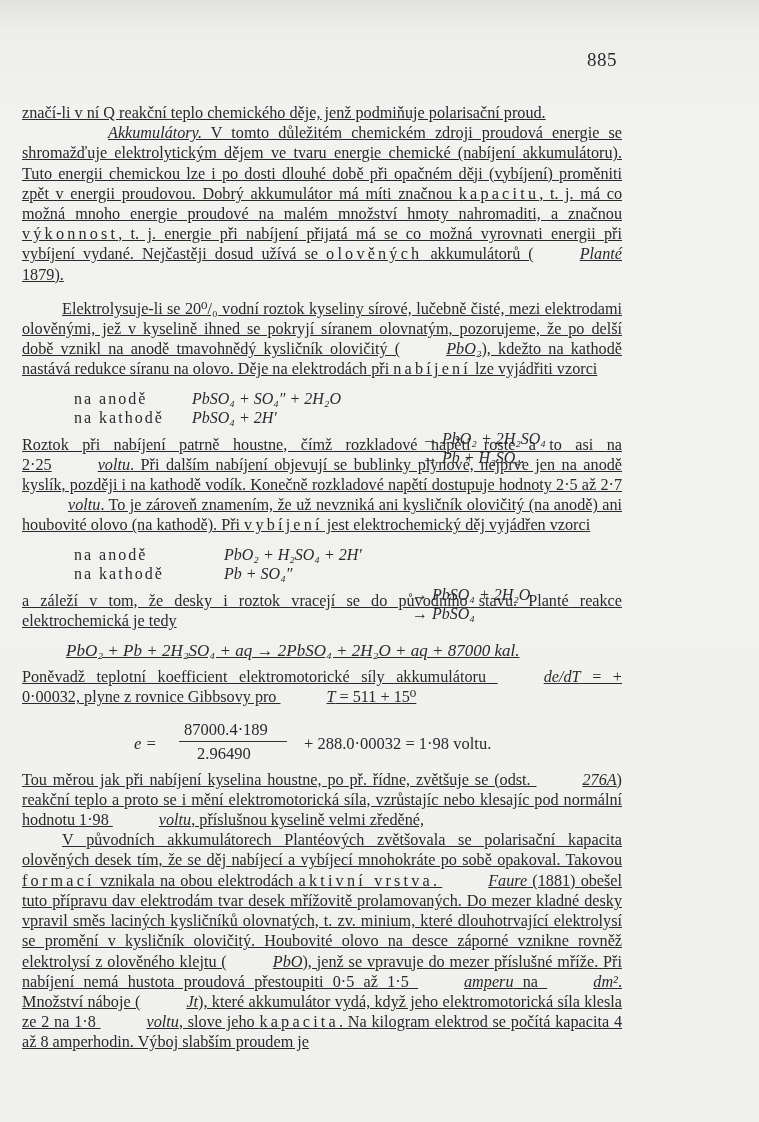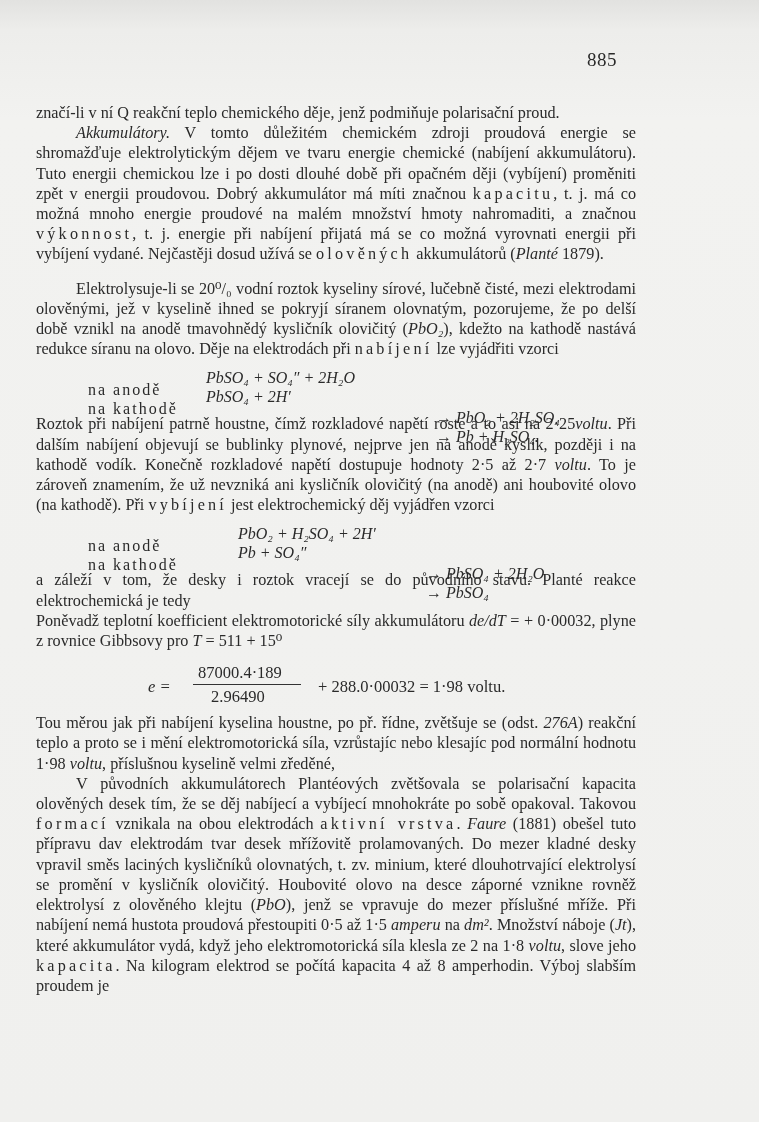--- a/index.html
+++ b/index.html
@@ -21,32 +21,33 @@
   }
   .edge2 {
     position:absolute; right:8px; top:0; width:2px; height:1122px;
     background:#cfcfcd;
   }
   .pagenum {
     position:absolute; top:49px; left:587px;
     font-size:19px; letter-spacing:0.5px;
   }
   .text {
-    position:absolute; left:36px; top:103px; width:600px;
+    position:absolute; left:22px; top:103px; width:600px;
     font-size:16.2px; line-height:20.2px;
     text-align:justify;
+    text-decoration:underline;
   }
   p { margin:0; }
   .indent { text-indent:40px; }
   .gap { margin-top:14px; }
   .sp { letter-spacing:3.2px; }
-  i { font-style:italic; }
+  i { font-style:italic;margin-left:46px; }
   .eqblock { position:relative; height:40px; margin:9px 0 6px 0; font-size:16px; line-height:19px; }
   .eqrow { position:absolute; left:52px; white-space:nowrap; }
-  .eqrow .lab { display:inline-block; width:118px; letter-spacing:2px;margin-top:12px; }
+  .eqrow .lab { display:inline-block; width:118px; letter-spacing:2px; }
   .eqrow .lhs { position:absolute; left:118px; top:0; font-style:italic; white-space:nowrap; }
   .eqrow .rhs { position:absolute; left:340px; top:0; font-style:italic; white-space:nowrap;margin-top:40px; }
   .bigeq { margin:10px 0 6px 44px; font-size:17px; font-style:italic; white-space:nowrap; }
   .frac { position:relative; height:48px; margin:10px 0 4px 0; font-size:16.5px; }
   .frac .e { position:absolute; left:112px; top:16px; font-style:italic; }
   .frac .num { position:absolute; left:162px; top:2px; }
   .frac .bar { position:absolute; left:157px; top:23px; width:108px; height:1px; background:#333; }
   .frac .den { position:absolute; left:175px; top:26px; }
   .frac .rest { position:absolute; left:276px; top:16px; white-space:nowrap;margin-left:6px; }
 </style>
@@ -89,20 +90,21 @@
       </div>
       <div class="eqrow" style="top:19px">
         <span class="lab">na kathodě</span>
         <span class="lhs" style="left:150px">Pb + SO₄″</span>
         <span class="rhs" style="left:338px">→ PbSO₄</span>
       </div>
     </div>
 
     <p>a záleží v tom, že desky i roztok vracejí se do původního stavu. Planté reakce elektrochemická je tedy</p>
 
+    <div class="bigeq">PbO₂ + Pb + 2H₂SO₄ + aq → 2PbSO₄ + 2H₂O + aq + 87000 kal.</div>
 
     <p><span>Poněvadž teplotní koefficient elektromotorické síly akkumulátoru </span><i>de/dT</i><span> = + 0·00032, plyne z rovnice Gibbsovy pro </span><i>T</i><span> = 511 + 15⁰</span></p>
 
     <div class="frac">
       <span class="e">e =</span>
       <span class="num">87000.4·189</span>
       <span class="bar"></span>
       <span class="den">2.96490</span>
       <span class="rest">+ 288.0·00032 = 1·98 voltu.</span>
     </div>

